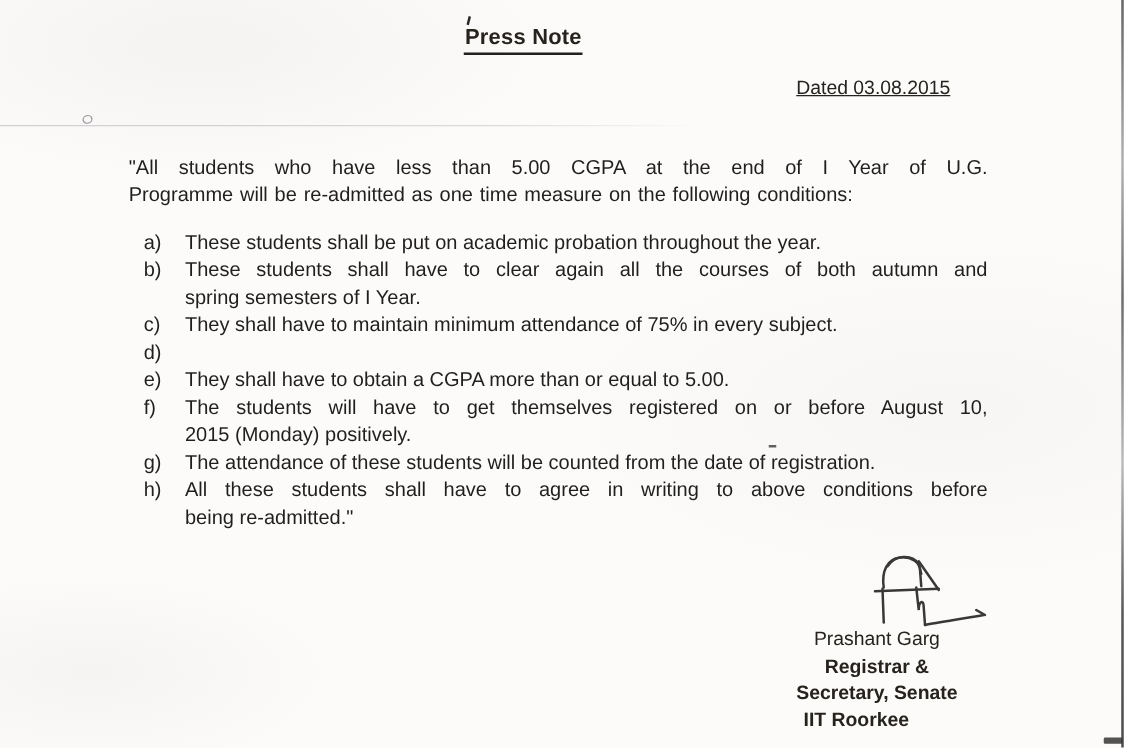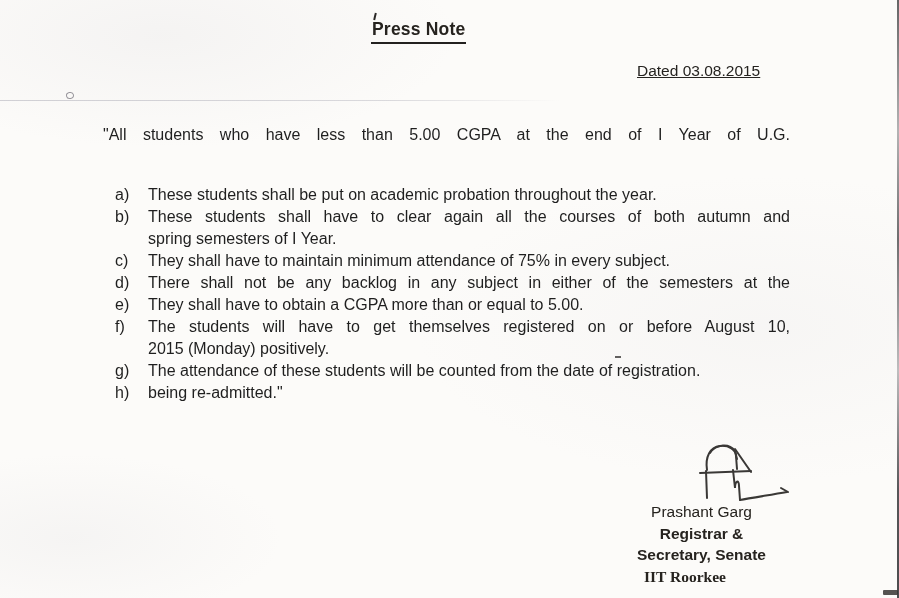--- a/index.html
+++ b/index.html
@@ -63,21 +63,21 @@
   
   .sig-svg { left: 698px; top: 442px; }
   .sig-block {
     right: 133px; top: 501px;
     text-align: center;
     font-size: 15.5px; line-height: 21.5px;
     color: #26231f;
   }
   .sig-name { font-weight: normal; }
   .sig-roles { font-weight: bold; }
-  .shift-left { padding-right: 33px; font-family: Liberation Serif, serif; }
+  .shift-left { padding-right: 33px; }
 
   
   .scan-hline {
     left: 0; top: 100px; width: 560px; height: 1px;
     background: linear-gradient(to right, rgba(140,140,155,0.38), rgba(140,140,155,0.30) 70%, rgba(140,140,155,0));
   }
   .scan-speck {
     left: 66px; top: 92px; width: 6px; height: 5px;
     border: 1px solid rgba(120,118,125,0.75);
     border-radius: 50%;
@@ -103,20 +103,21 @@
 </head>
 <body>
 
 <div class="abs title-tick"></div>
 <div class="abs doc-title">Press Note</div>
 
 <div class="abs date-line">Dated 03.08.2015</div>
 
 <div class="abs intro">
     <div class="jline">"All students who have less than 5.00 CGPA at the end of I Year of U.G.</div>
+    <div>Programme will be re-admitted as one time measure on the following conditions:</div>
   </div>
 
 <div class="abs cond-list">
   <div class="cond-row">
     <span class="cond-letter">a)</span>
     <span class="cond-text">
         <div>These students shall be put on academic probation throughout the year.</div>
       </span>
   </div>
 
@@ -131,21 +132,20 @@
   <div class="cond-row">
     <span class="cond-letter">c)</span>
     <span class="cond-text">
         <div>They shall have to maintain minimum attendance of 75% in every subject.</div>
       </span>
   </div>
 
   <div class="cond-row">
     <span class="cond-letter">d)</span>
     <span class="cond-text">
-        <div class="jline">There shall not be any backlog in any subject in either of the semesters at the</div>
       </span>
   </div>
 
   <div class="cond-row">
     <span class="cond-letter">e)</span>
     <span class="cond-text">
         <div>They shall have to obtain a CGPA more than or equal to 5.00.</div>
       </span>
   </div>
 
@@ -160,20 +160,21 @@
   <div class="cond-row">
     <span class="cond-letter">g)</span>
     <span class="cond-text">
         <div>The attendance of these students will be counted from the date of registration.</div>
       </span>
   </div>
 
   <div class="cond-row">
     <span class="cond-letter">h)</span>
     <span class="cond-text">
+        <div class="jline">All these students shall have to agree in writing to above conditions before</div>
         <div>being re-admitted."</div>
       </span>
   </div>
 </div>
 
 <svg class="abs sig-svg" width="100" height="64" viewBox="0 0 100 64" fill="none">
   <g stroke="#3a3836" stroke-width="2" stroke-linecap="round" fill="none">
     <path d="M9,28 C7,15 12,5 22,4 C31,3 38,8 38,14 L39,27"></path>
     <path d="M12,11 C18,2 31,1 37,9 L39,17"></path>
     <path d="M37,7 L53,30"></path>

